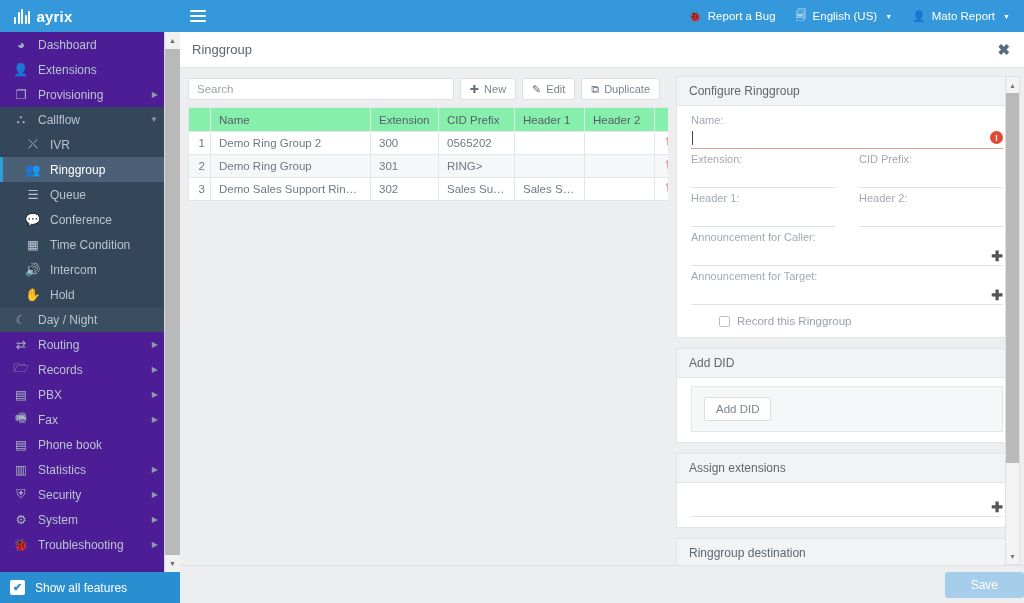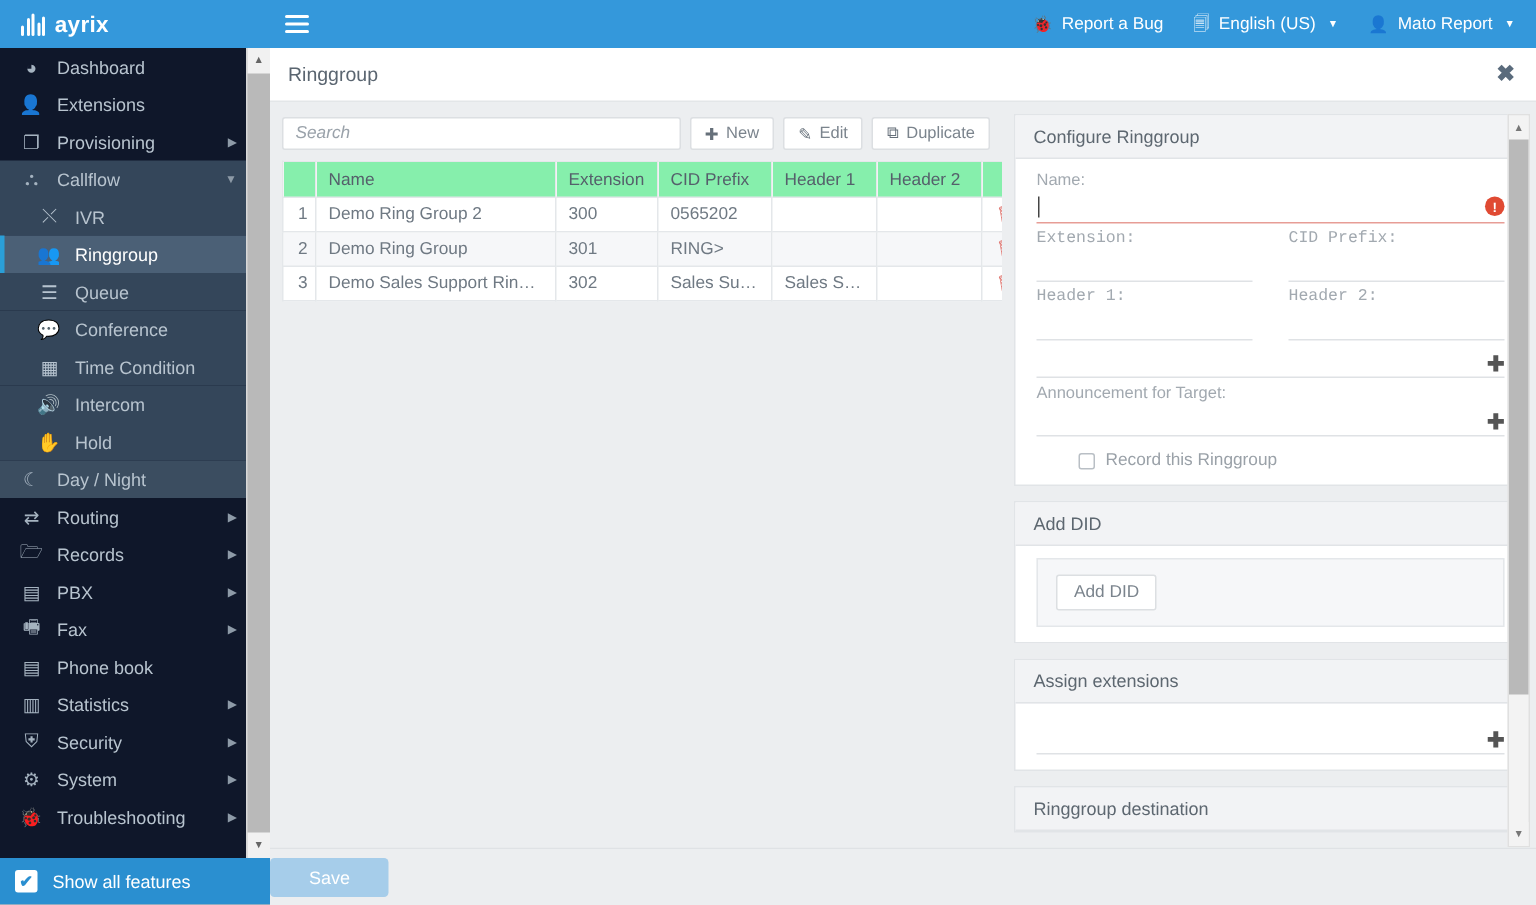--- a/index.html
+++ b/index.html
@@ -8,21 +8,21 @@
     font-family: "Liberation Sans", sans-serif;
     font-size: 12px;
     overflow: hidden;
     background: #eceef0;
   }
   .app { position: relative; width: 1024px; height: 603px; display: flex; }
 
   
   .sidebar {
     width: 180px; height: 603px;
-    background: #0f172a;
+    background: #4c1d95;
     display: flex; flex-direction: column;
     position: relative; flex: 0 0 180px;
   }
   .brand {
     height: 32px; background: #3498db;
     display: flex; align-items: center; padding-left: 14px;
     color: #fff; font-size: 15px; font-weight: bold; letter-spacing: .2px;
   }
   .brand .logo-bars { display: inline-flex; align-items: flex-end; height: 15px; margin-right: 5px; }
   .brand .logo-bars i { display: block; width: 2px; background: #fff; margin-right: 1.5px; border-radius: 1px; }
@@ -95,21 +95,21 @@
   }
 
   .body { flex: 1; display: flex; overflow: hidden; position: relative; background: #eceef0; }
 
   
   .listpane { width: 488px; flex: 0 0 488px; padding: 10px 8px 0 8px; }
   .toolbar { display: flex; gap: 6px; margin-bottom: 7px; }
   .search {
     flex: 1; height: 22px; background: #fff; border: 1px solid #dcdfe2;
     border-radius: 2px; padding: 0 8px; font-size: 11.5px; color: #9aa2aa;
-    display: flex; align-items: center; font-style: italic;
+    display: flex; align-items: center;
   }
   .tbtn {
     height: 22px; background: #fff; border: 1px solid #dcdfe2; border-radius: 2px;
     display: flex; align-items: center; gap: 5px; padding: 0 9px;
     font-size: 11px; color: #7b848d; cursor: pointer;
   }
   .tbtn .gi { font-size: 11px; color: #66707a; }
 
   table.grid { width: 100%; border-collapse: collapse; background: #fff; table-layout: fixed; }
   table.grid th, table.grid td {
@@ -142,21 +142,21 @@
   .fld { margin-bottom: 4px; }
   .fld .lbl { font-size: 11px; color: #a2a9b0; margin-bottom: 2px; display: block; }
   .line { border-bottom: 1px solid #dfe2e5; height: 21px; position: relative; }
   .line.err { border-bottom: 1px solid #e79d96; }
   .caret-txt { position: absolute; left: 1px; top: 3px; width: 1px; height: 14px; background: #444; }
   .errdot {
     position: absolute; right: 0; top: 3px; width: 13px; height: 13px;
     border-radius: 50%; background: #e04a33; color: #fff; font-size: 9px;
     font-weight: bold; display: flex; align-items: center; justify-content: center;
   }
-  .two { display: flex; gap: 24px; font-family: Liberation Mono, monospace; }
+  .two { display: flex; gap: 24px; }
   .two > .fld { flex: 1; }
   .plusline { position: relative; }
   .plusline .plus {
     position: absolute; right: 0; bottom: 2px; font-size: 14px; color: #555;
     font-weight: bold; cursor: pointer; line-height: 1;
   }
   .chk { display: flex; align-items: center; gap: 7px; margin-top: 10px; font-size: 11.5px; color: #9aa1a8; margin-left: 28px; }
   .chk .box { width: 11px; height: 11px; border: 1px solid #b9bfc5; border-radius: 2px; background: #fff; }
   .innerbox { background: #f6f7f9; border: 1px solid #e4e7ea; padding: 10px 12px; }
   .gbtn {
@@ -171,21 +171,21 @@
     position: absolute; left: 0; right: 0; top: 16px; height: 370px; background: #b9b9b9;
   }
   .cp-scroll .ar {
     height: 16px; display: flex; align-items: center; justify-content: center;
     font-size: 7px; color: #777; background: #f3f3f3; cursor: pointer;
   }
   .cp-scroll .ar.bot { position: absolute; bottom: 0; left: 0; right: 0; }
 
   .footer {
     height: 38px; background: #eceef0; border-top: 1px solid #dfe2e5;
-    display: flex; align-items: center; 
+    display: flex; align-items: center; justify-content: flex-end;
     flex: 0 0 38px;
   }
   .save {
     background: #a6cdea; color: #fff; border: none; border-radius: 3px;
     padding: 6px 26px; font-size: 12px; cursor: pointer;
   }
 </style>
 </head>
 <body>
 
@@ -432,20 +432,21 @@
               <div class="fld">
                 <span class="lbl">Header 1:</span>
                 <div class="line"></div>
               </div>
               <div class="fld">
                 <span class="lbl">Header 2:</span>
                 <div class="line"></div>
               </div>
             </div>
             <div class="fld">
+              <span class="lbl">Announcement for Caller:</span>
               <div class="line plusline">
                 <span class="plus">✚</span>
               </div>
             </div>
             <div class="fld">
               <span class="lbl">Announcement for Target:</span>
               <div class="line plusline">
                 <span class="plus">✚</span>
               </div>
             </div>

